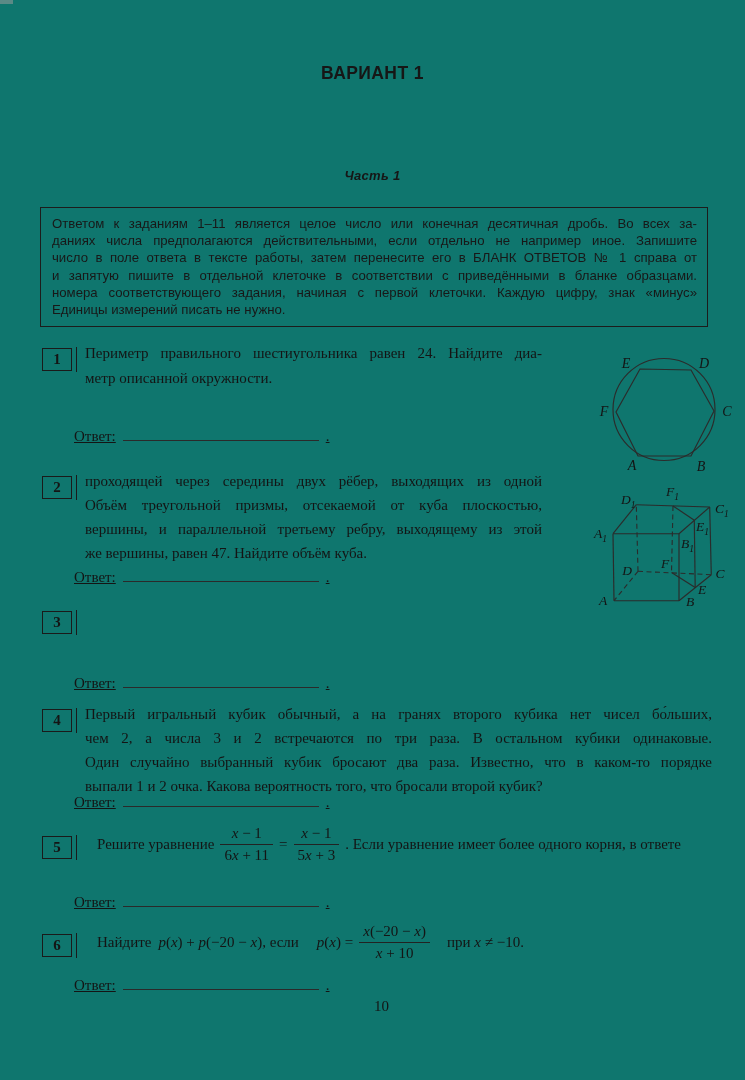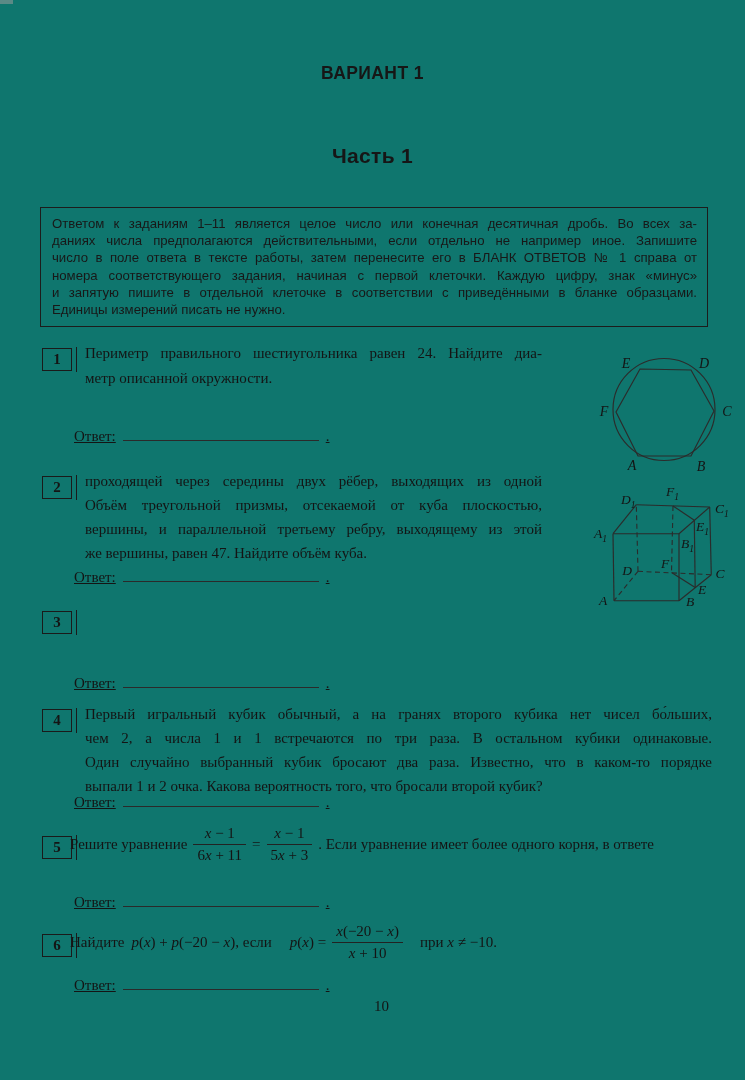--- a/index.html
+++ b/index.html
@@ -3,41 +3,41 @@
 <meta charset="utf-8">
 <style>
   html,body{margin:0;padding:0;background:#ffffff;}
   .page{position:relative;width:745px;height:1080px;background:#0f766e;
         font-family:"Liberation Serif",serif;color:#141414;overflow:hidden;}
   .corner-mark{position:absolute;left:0;top:0;width:13px;height:4px;background:#9a9a9a;opacity:.55;}
 
   .title{position:absolute;left:0;width:100%;text-align:center;margin:0;
          font-family:"Liberation Sans",sans-serif;font-weight:bold;color:#161616;}
   .variant{top:63px;font-size:17.5px;letter-spacing:.4px;}
-  .part{top:144px;font-size:21px;letter-spacing:.3px;}
+  .part{top:168px;font-size:13px;letter-spacing:.3px;font-style:italic;}
 
   .instr{position:absolute;left:40px;top:207px;width:668px;box-sizing:border-box;
          border:1.6px solid #1c1c1c;padding:7px 10px 8px 11px;
          font-family:"Liberation Sans",sans-serif;font-size:13.2px;line-height:17.2px;color:#181818;}
   .jl{text-align:justify;text-align-last:justify;}
 
   .pblock{position:absolute;left:42px;display:flex;align-items:center;gap:4px;}
   .pnum{width:28px;height:21px;border:1.6px solid #1a1a1a;display:flex;align-items:center;
         justify-content:center;font-weight:bold;font-size:15px;}
   .pdiv{height:25px;border-left:1.2px solid #1a1a1a;}
 
   .ptext{position:absolute;left:85px;font-size:15px;line-height:24px;}
   .lh25{line-height:25px;}
   .w1{width:457px;}
   .w2{width:627px;}
 
   .answer{position:absolute;left:74px;font-size:15px;white-space:nowrap;text-decoration:underline;}
   .aline{display:inline-block;width:196px;height:13px;border-bottom:1.1px solid #2a2a2a;margin:0 7px 0 7px;}
 
-  .mrow{position:absolute;left:70px;display:flex;align-items:center;font-size:15px;white-space:nowrap;}
+  .mrow{position:absolute;left:97px;display:flex;align-items:center;font-size:15px;white-space:nowrap;}
   .frac{display:inline-block;text-align:center;line-height:1.25;margin:0 6px;}
   .frac .num{display:block;padding:0 4px 1px;border-bottom:1.1px solid #222;}
   .frac .den{display:block;padding:1px 4px 0;}
   .it{font-style:italic;}
   .gap-l{margin-left:11px;}
   .gap-r{margin-right:7px;}
 
   .fig{position:absolute;}
   .fig svg{display:block;}
   .fline{stroke:#2b2b2b;stroke-width:1.15;fill:none;}
@@ -54,22 +54,22 @@
 <div class="page">
   <div class="corner-mark"></div>
 
   <h1 class="title variant">ВАРИАНТ 1</h1>
   <h2 class="title part">Часть 1</h2>
 
   <div class="instr">
     <div class="jl">Ответом к заданиям 1–11 является целое число или конечная десятичная дробь. Во всех за-</div>
     <div class="jl">даниях числа предполагаются действительными, если отдельно не например иное. Запишите</div>
     <div class="jl">число в поле ответа в тексте работы, затем перенесите его в БЛАНК ОТВЕТОВ № 1 справа от</div>
+    <div class="jl">и запятую пишите в отдельной клеточке в соответствии с приведёнными в бланке образцами.</div>
     <div class="jl">номера соответствующего задания, начиная с первой клеточки. Каждую цифру, знак «минус»</div>
-    <div class="jl">и запятую пишите в отдельной клеточке в соответствии с приведёнными в бланке образцами.</div>
     <div>Единицы измерений писать не нужно.</div>
   </div>
 
   <div class="pblock" style="top:347px">
     <span class="pnum">1</span>
     <span class="pdiv"></span>
   </div>
   <div class="ptext w1 lh25" style="top:341px">
     <div class="jl">Периметр правильного шестиугольника равен 24. Найдите диа-</div>
     <div>метр описанной окружности.</div>
@@ -147,21 +147,21 @@
   <div class="answer" style="top:674px">
     <span>Ответ:</span><span class="aline"></span><span>.</span>
   </div>
 
   <div class="pblock" style="top:708px">
     <span class="pnum">4</span>
     <span class="pdiv"></span>
   </div>
   <div class="ptext w2" style="top:702px">
     <div class="jl">Первый игральный кубик обычный, а на гранях второго кубика нет чисел бо́льших,</div>
-    <div class="jl">чем 2, а числа 1 и 1 встречаются по три раза. В остальном кубики одинаковые.</div>
+    <div class="jl">чем 2, а числа 3 и 2 встречаются по три раза. В остальном кубики одинаковые.</div>
     <div class="jl">Один случайно выбранный кубик бросают два раза. Известно, что в каком-то порядке</div>
     <div>выпали 1 и 2 очка. Какова вероятность того, что бросали второй кубик?</div>
   </div>
   <div class="answer" style="top:793px">
     <span>Ответ:</span><span class="aline"></span><span>.</span>
   </div>
 
   <div class="pblock" style="top:835px">
     <span class="pnum">5</span>
     <span class="pdiv"></span>

